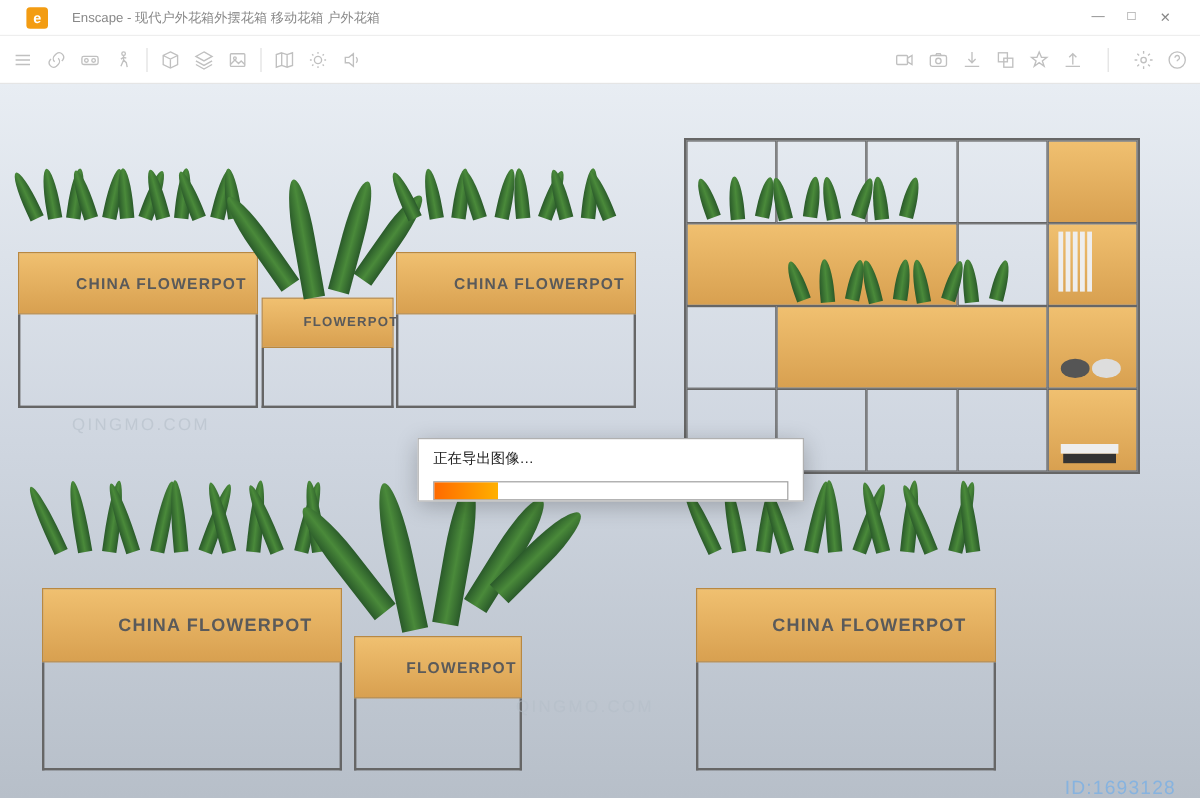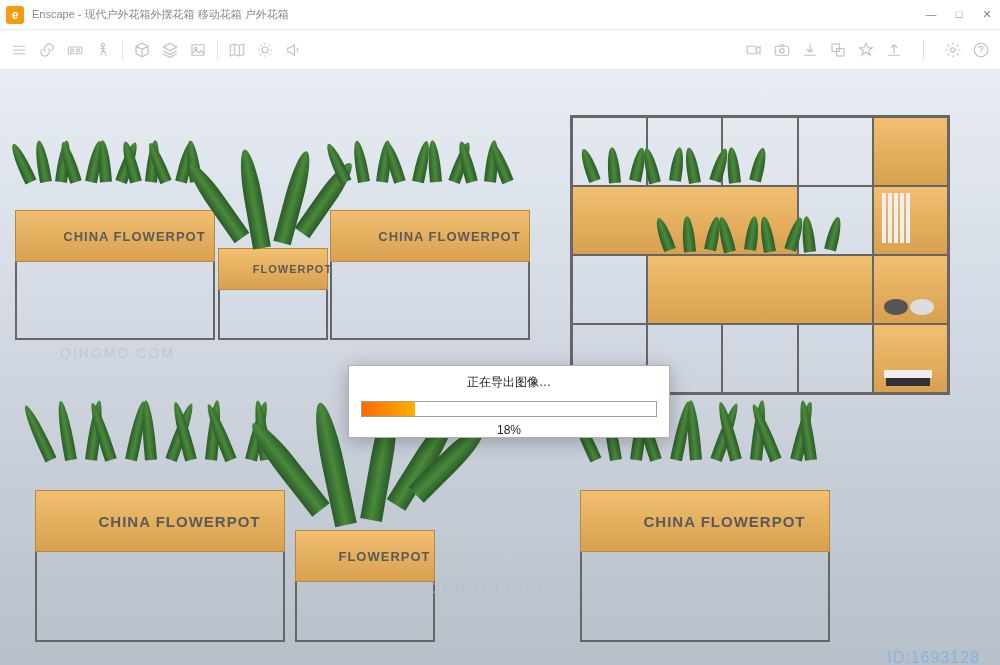--- a/index.html
+++ b/index.html
@@ -1,19 +1,19 @@
 <!DOCTYPE html>
 <html><head>
 <meta charset="utf-8">
 <style>
 * { margin: 0; padding: 0; box-sizing: border-box; }
 body { width: 1000px; height: 665px; font-family: "Microsoft YaHei", sans-serif; background: #f5f5f5; overflow: hidden; position: relative; }
 
 
-.titlebar { height: 30px; background: #fff; display: flex; align-items: center; padding: 0 6px; border-bottom: 1px solid #eee; }
+.titlebar { height: 30px; background: #fff; display: flex; align-items: center; padding: 0 22px; border-bottom: 1px solid #eee; gap: 12px; }
 .titlebar .logo { width: 18px; height: 18px; background: #f39c12; border-radius: 3px; margin-right: 8px; display:flex;align-items:center;justify-content:center; }
 .titlebar .logo::after{content:"e";color:#fff;font-size:12px;font-weight:bold;}
 .titlebar .title { font-size: 11px; color: #888; flex: 1; white-space: nowrap; overflow:hidden; }
 .window-ctrls { display: flex; gap: 14px; color: #888; font-size: 11px; }
 .window-ctrls span { cursor: pointer; width: 14px; text-align:center; }
 
 
 .toolbar { height: 40px; background: #fff; display: flex; align-items: center; padding: 0 10px; border-bottom: 1px solid #e5e5e5; }
 .toolbar .group { display: flex; gap: 10px; align-items: center; }
 .toolbar .sep { width: 1px; height: 20px; background: #e0e0e0; margin: 0 10px; }
@@ -40,21 +40,21 @@
 .shelf .cell { border:1px solid #666; }
 .shelf .panel { background:linear-gradient(180deg,#f0c070,#d8a050); }
 
 
 .wm1 { position:absolute; color: rgba(180,190,200,.6); font-size:14px; letter-spacing:2px; }
 .wm2 { position:absolute; right:20px; bottom:20px; color:#6aa6e0; font-size:30px; font-weight:bold; text-shadow:0 0 3px rgba(255,255,255,.5); }
 .wm3 { position:absolute; right:20px; bottom:-2px; color:#87b3df; font-size:16px; letter-spacing:1px; }
 
 
 .dialog { position:absolute; left:348px; top:295px; width:322px; background:#fff; border:1px solid #b0b0b0; box-shadow:0 4px 18px rgba(0,0,0,.25); font-size:12px; }
-.dialog .dtitle { padding:8px 12px 10px; color:#222;text-align:center; }
+.dialog .dtitle { padding:8px 12px 10px; color:#222; }
 .dialog .barwrap { margin:0 12px; height:16px; border:1px solid #a0a0a0; background:#fff; position:relative; }
 .dialog .barfill { height:100%; background:linear-gradient(90deg,#ff6a00,#ffb000); }
 .dialog .pct { text-align:center; padding:6px 0 0; color:#222; }
 .dialog .btnrow { text-align:right; padding:10px 16px 12px; }
 .dialog .cancel { display:inline-block; min-width:56px; text-align:center; color:#222; cursor:pointer; font-size:12px; }
 </style>
 </head>
 <body>
 
 <div class="titlebar">
@@ -358,15 +358,14 @@
     <div class="wm1" style="left:60px;top:275px;">QINGMO.COM</div>
     <div class="wm1" style="left:430px;top:510px;">QINGMO.COM</div>
     <div class="wm3">ID:1693128</div>
   </div>
 
   <div class="dialog">
     <div class="dtitle">正在导出图像…</div>
     <div class="barwrap">
       <div class="barfill" style="width:18%"></div>
     </div>
-    <div class="pct">18%</div>
   </div>
 </div>
 
 </body></html>

